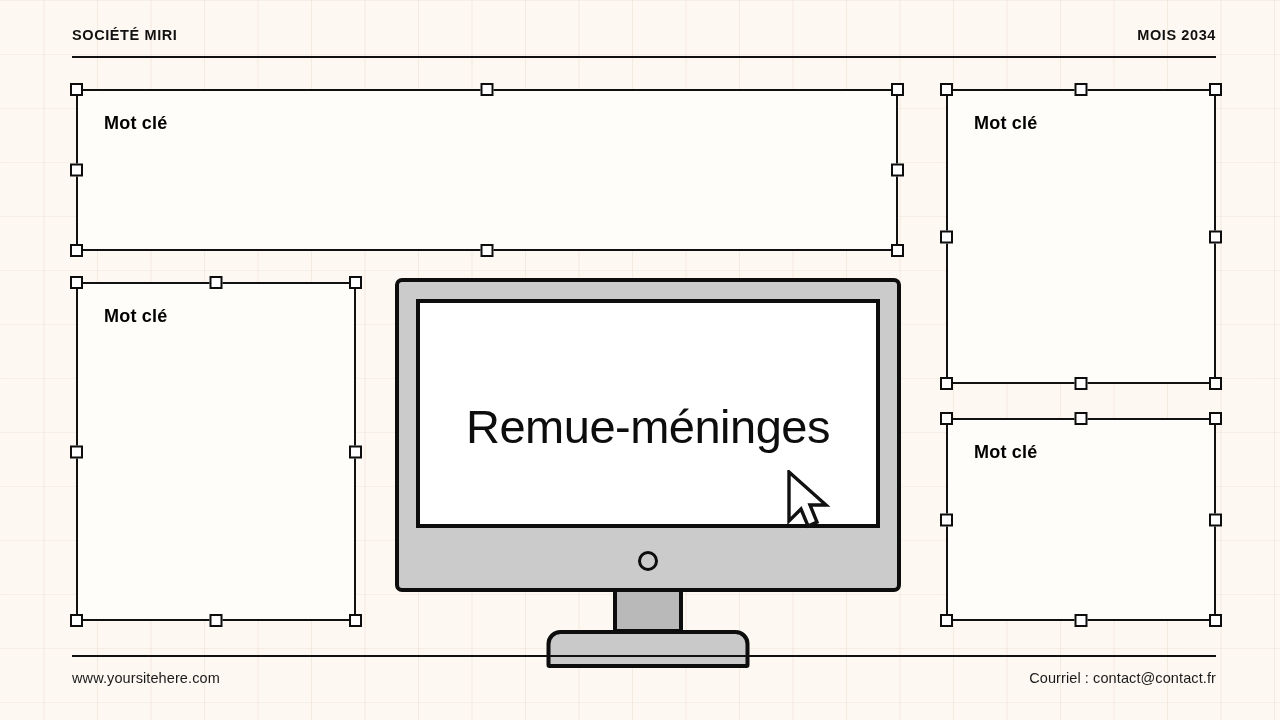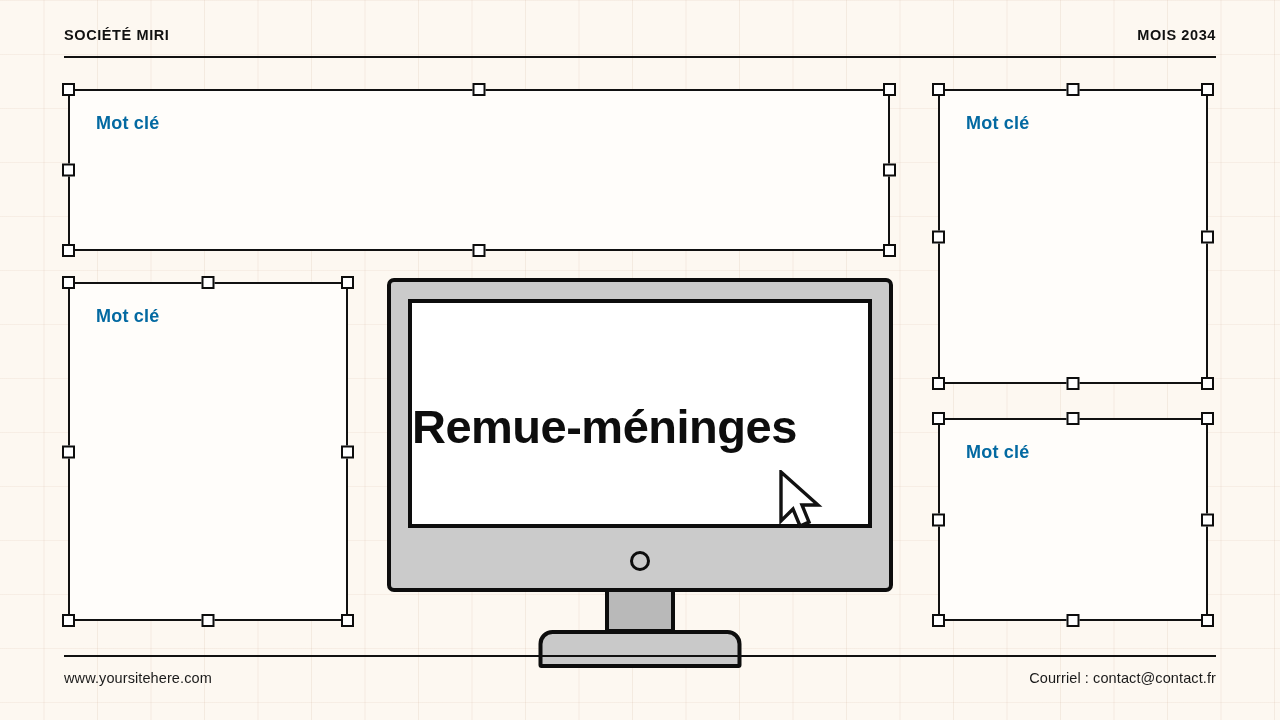--- a/index.html
+++ b/index.html
@@ -26,20 +26,21 @@
     background-size: 53.5px 54px;
     background-position: -10px 0px;
     pointer-events: none;
     z-index: 0;
   }
 
   #slide {
     position: absolute;
     inset: 0;
     z-index: 1;
+    margin-left: 8px;
   }
 
   
   .header-text {
     position: absolute;
     top: 27px;
     font-size: 14.5px;
     font-weight: 700;
     letter-spacing: 0.6px;
     color: #111111;
@@ -75,21 +76,21 @@
     position: absolute;
     background: #fffdfa;
     border: 2px solid #111111;
   }
   .kw-label {
     position: absolute;
     left: 26px;
     top: 22px;
     font-size: 18px;
     font-weight: 700;
-    color: #0369a1;
+    color: #000000;
     letter-spacing: 0.2px;
     white-space: nowrap;
   }
 
   
   .handle {
     position: absolute;
     width: 13px;
     height: 13px;
     background: #ffffff;
@@ -132,22 +133,23 @@
     top: 17px;
     right: 17px;
     bottom: 60px;
     background: #ffffff;
     border: 4px solid #0d0d0d;
   }
   #screen-title {
     position: absolute;
     left: 0; right: 0;
     top: 96px;
+    text-align: center;
     font-size: 47px;
-    font-weight: 700;
+    font-weight: 400;
     color: #0d0d0d;
     letter-spacing: -0.5px;
   }
   #power-dot {
     position: absolute;
     left: 50%;
     bottom: 17px;
     transform: translateX(-50%);
     width: 20px;
     height: 20px;

